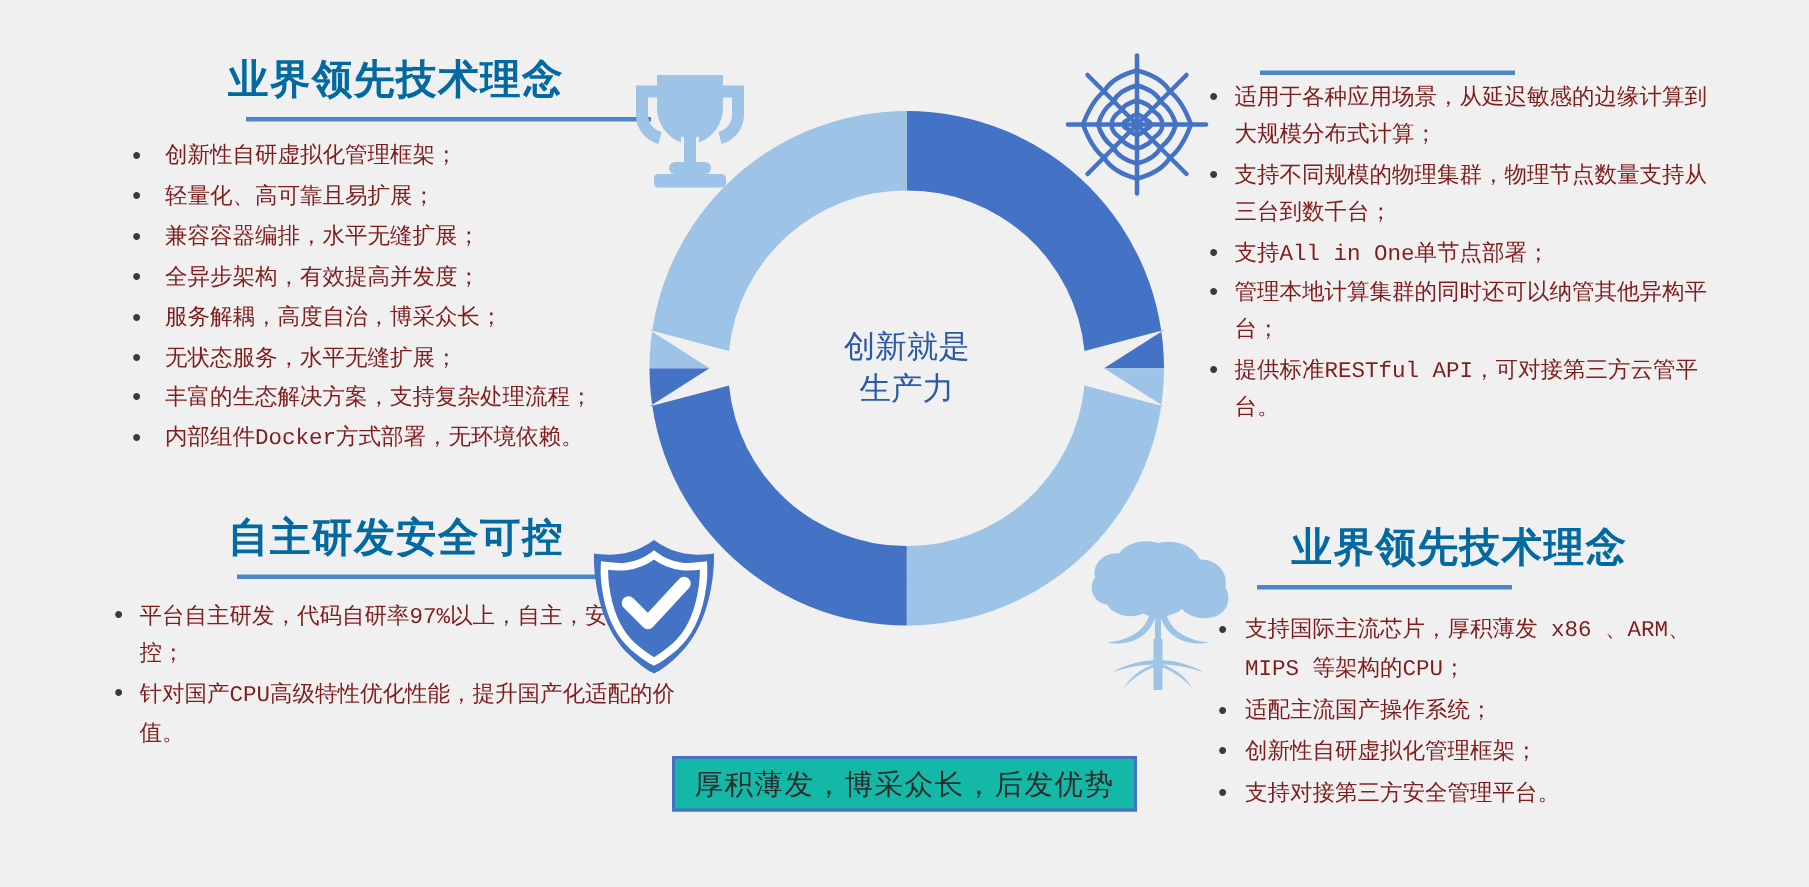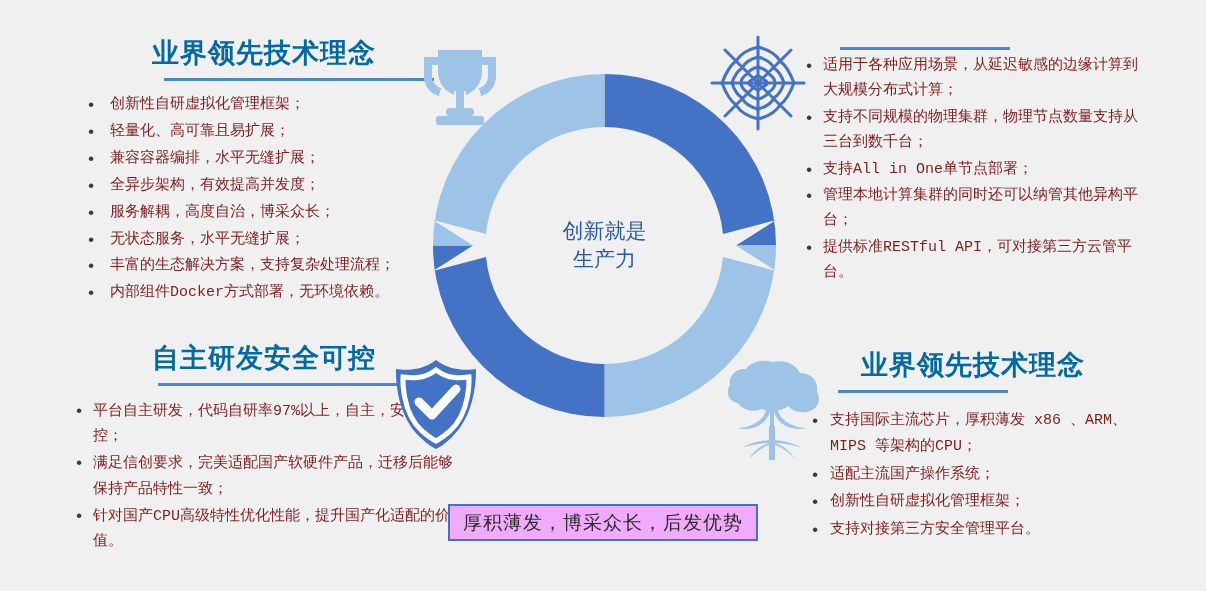--- a/index.html
+++ b/index.html
@@ -103,21 +103,21 @@
   #icon-web    { left:708px; top:33px; width:100px; height:100px; }
   #icon-shield { left:390px; top:355px; width:92px; height:100px; }
   #icon-tree   { left:722px; top:356px; width:100px; height:108px; }
 
   
   #banner {
     position:absolute;
     left:448px; top:504px;
     width:310px; height:37px;
     border:2px solid #4472c4;
-    background:#f0abfc;
+    background:#14b8a6;
     display:flex;
     align-items:center;
     justify-content:center;
   }
   #banner-text {
     font-size:19px;
     color:#2b2b2b;
     letter-spacing:1px;
     font-family:"Liberation Serif","DejaVu Serif",serif;
     white-space:nowrap;
@@ -152,21 +152,20 @@
       <li>管理本地计算集群的同时还可以纳管其他异构平台；</li>
       <li>提供标准RESTful API，可对接第三方云管平台。</li>
     </ul>
   </div>
 
   <div class="block" id="block-bl">
     <div class="sec-title">自主研发安全可控</div>
     <div class="title-rule"></div>
     <ul class="bullets">
       <li>平台自主研发，代码自研率97%以上，自主，安全，可控；</li>
-      <li>满足信创要求，完美适配国产软硬件产品，迁移后能够保持产品特性一致；</li>
       <li>针对国产CPU高级特性优化性能，提升国产化适配的价值。</li>
     </ul>
   </div>
 
   <div class="block" id="block-br">
     <div class="sec-title">业界领先技术理念</div>
     <div class="title-rule"></div>
     <ul class="bullets">
       <li>支持国际主流芯片，厚积薄发 x86 、ARM、MIPS 等架构的CPU；</li>
       <li>适配主流国产操作系统；</li>

